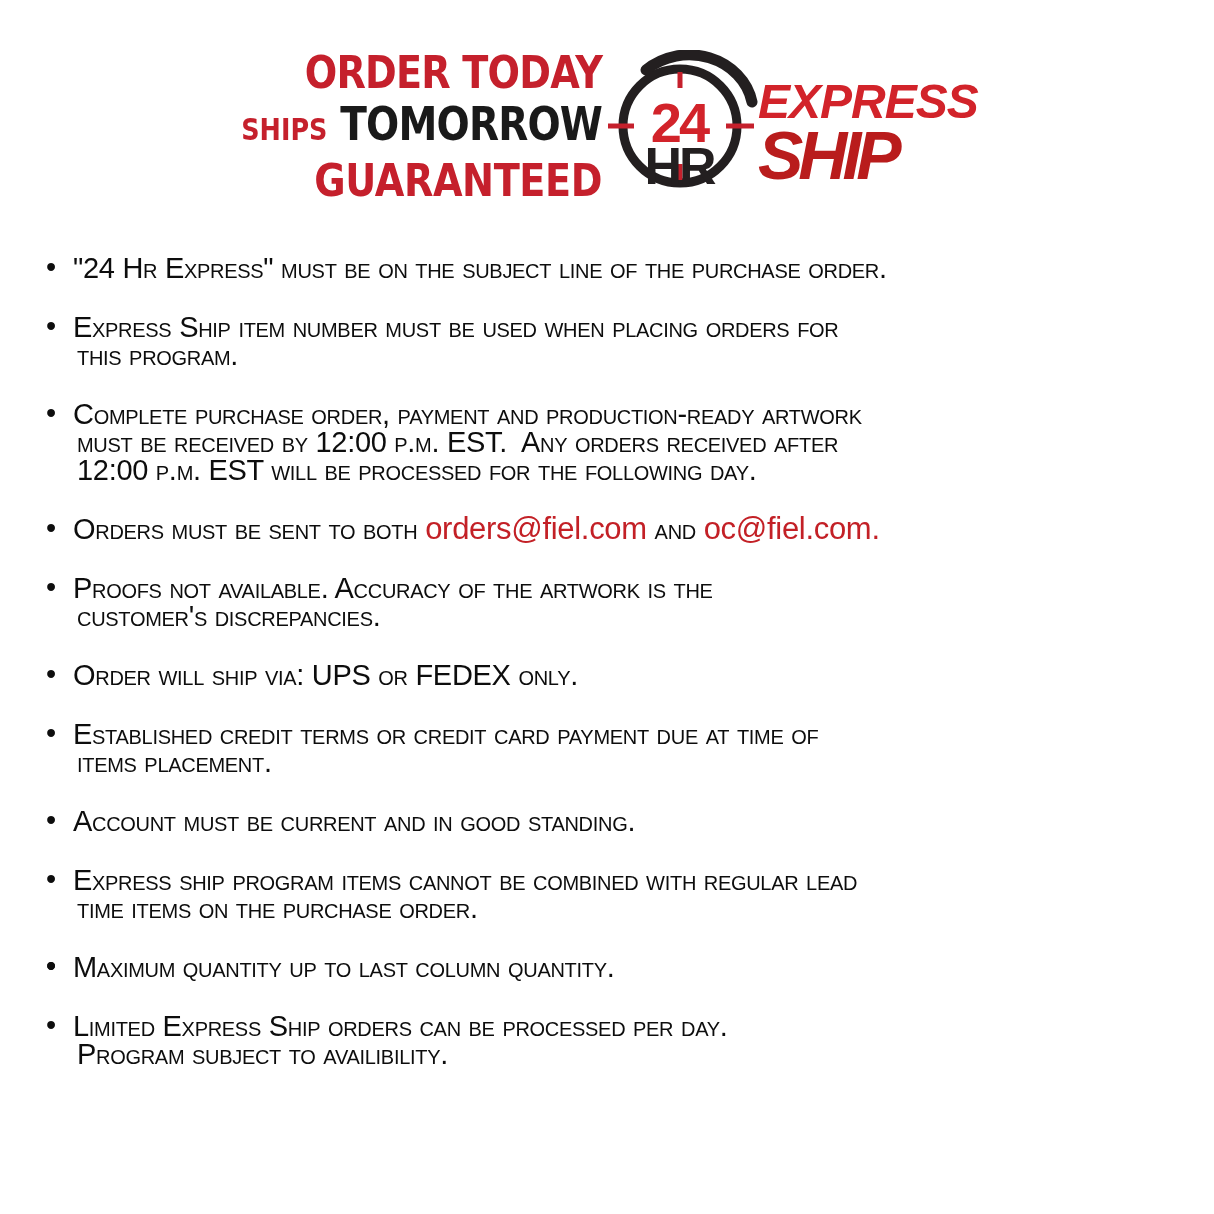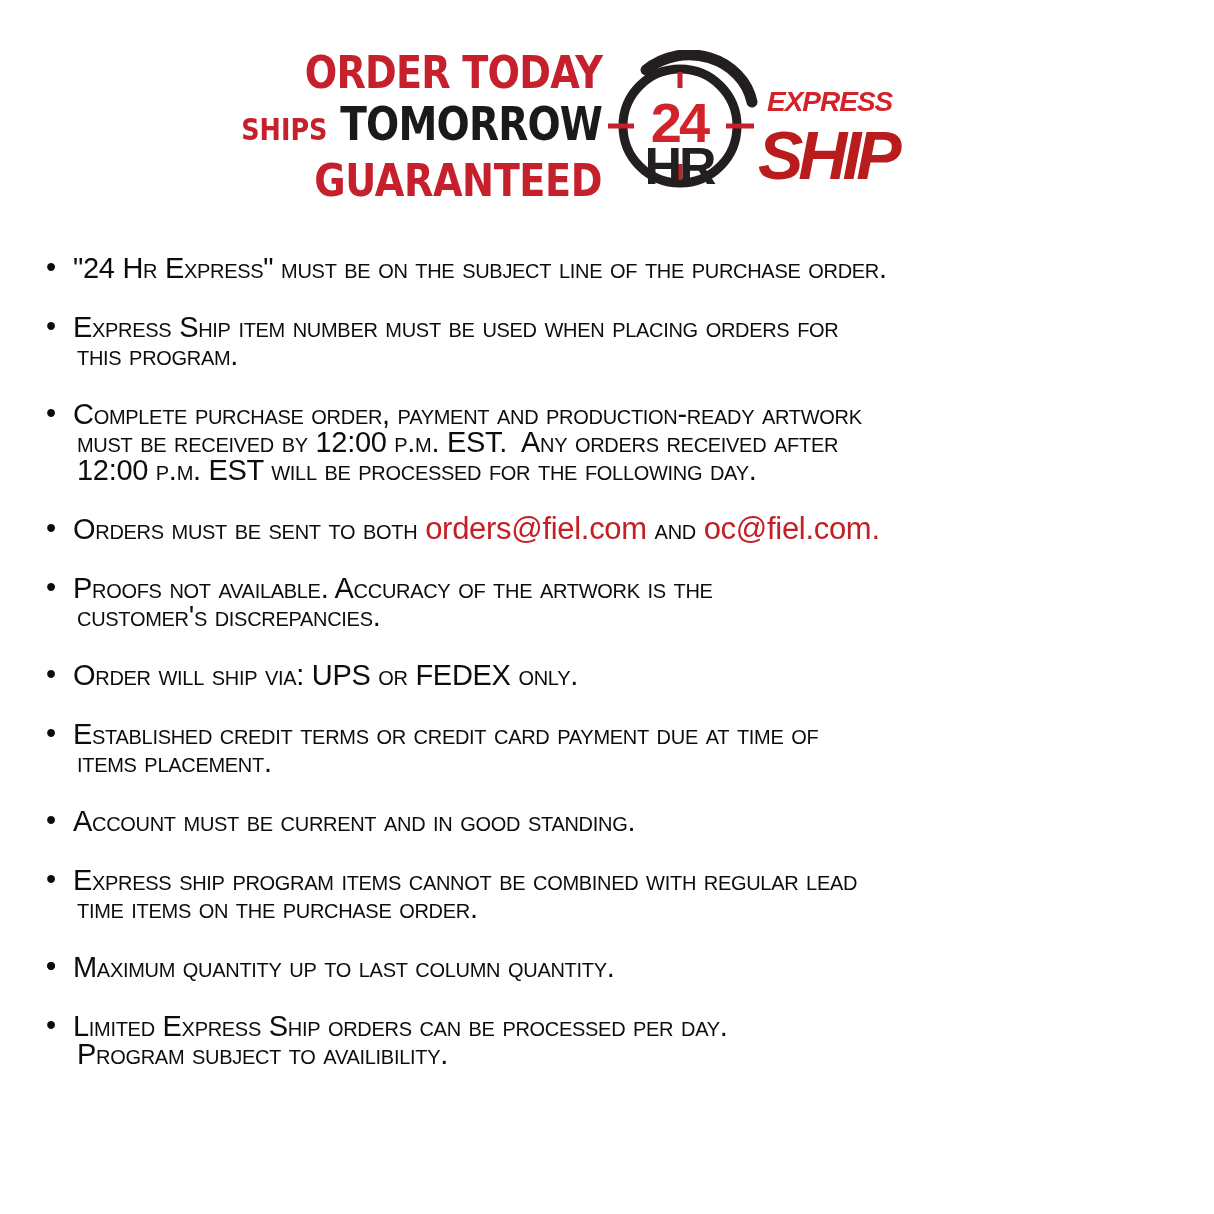--- a/index.html
+++ b/index.html
@@ -14,21 +14,21 @@
            font-family:"DejaVu Sans",sans-serif;font-weight:bold;white-space:nowrap;}
   .tl1{font-size:45px;line-height:50px;color:var(--header-red,#c5202c);letter-spacing:-1px;}
   .tl2{line-height:52px;color:#1a1a1a;font-size:46px;letter-spacing:-1px;}
   .tl2 .ships{font-size:30px;color:var(--header-red,#c5202c);letter-spacing:0;}
   .tl3{font-size:45px;line-height:50px;color:var(--header-red,#c5202c);letter-spacing:-0.5px;}
 
   .clock{position:absolute;left:606px;top:50px;}
 
   .brand{position:absolute;left:758px;top:82px;font-style:italic;font-weight:bold;
          font-family:"Liberation Sans",sans-serif;white-space:nowrap;}
-  .brand .express{font-size:28px;line-height:40px;color:var(--logo-red,#d2232a);letter-spacing:-1px;margin-left:9px;}
+  .brand .express{font-size:48px;line-height:40px;color:var(--logo-red,#d2232a);letter-spacing:-1px;}
   .brand .ship{font-size:68px;line-height:66px;color:#b91c1c;letter-spacing:-5px;}
 
   
   .terms{position:absolute;left:0;top:254px;width:1214px;
          font-family:"Liberation Sans",sans-serif;font-size:29px;line-height:28px;
          font-variant:small-caps;color:#0d0d0d;letter-spacing:-0.3px;}
   .bullet-item{position:relative;margin:0 0 31px 73px;}
   .bullet-item:last-child{margin-bottom:0;}
   .b-line{white-space:pre-wrap;}
   .b-line.cont{padding-left:4px;}

